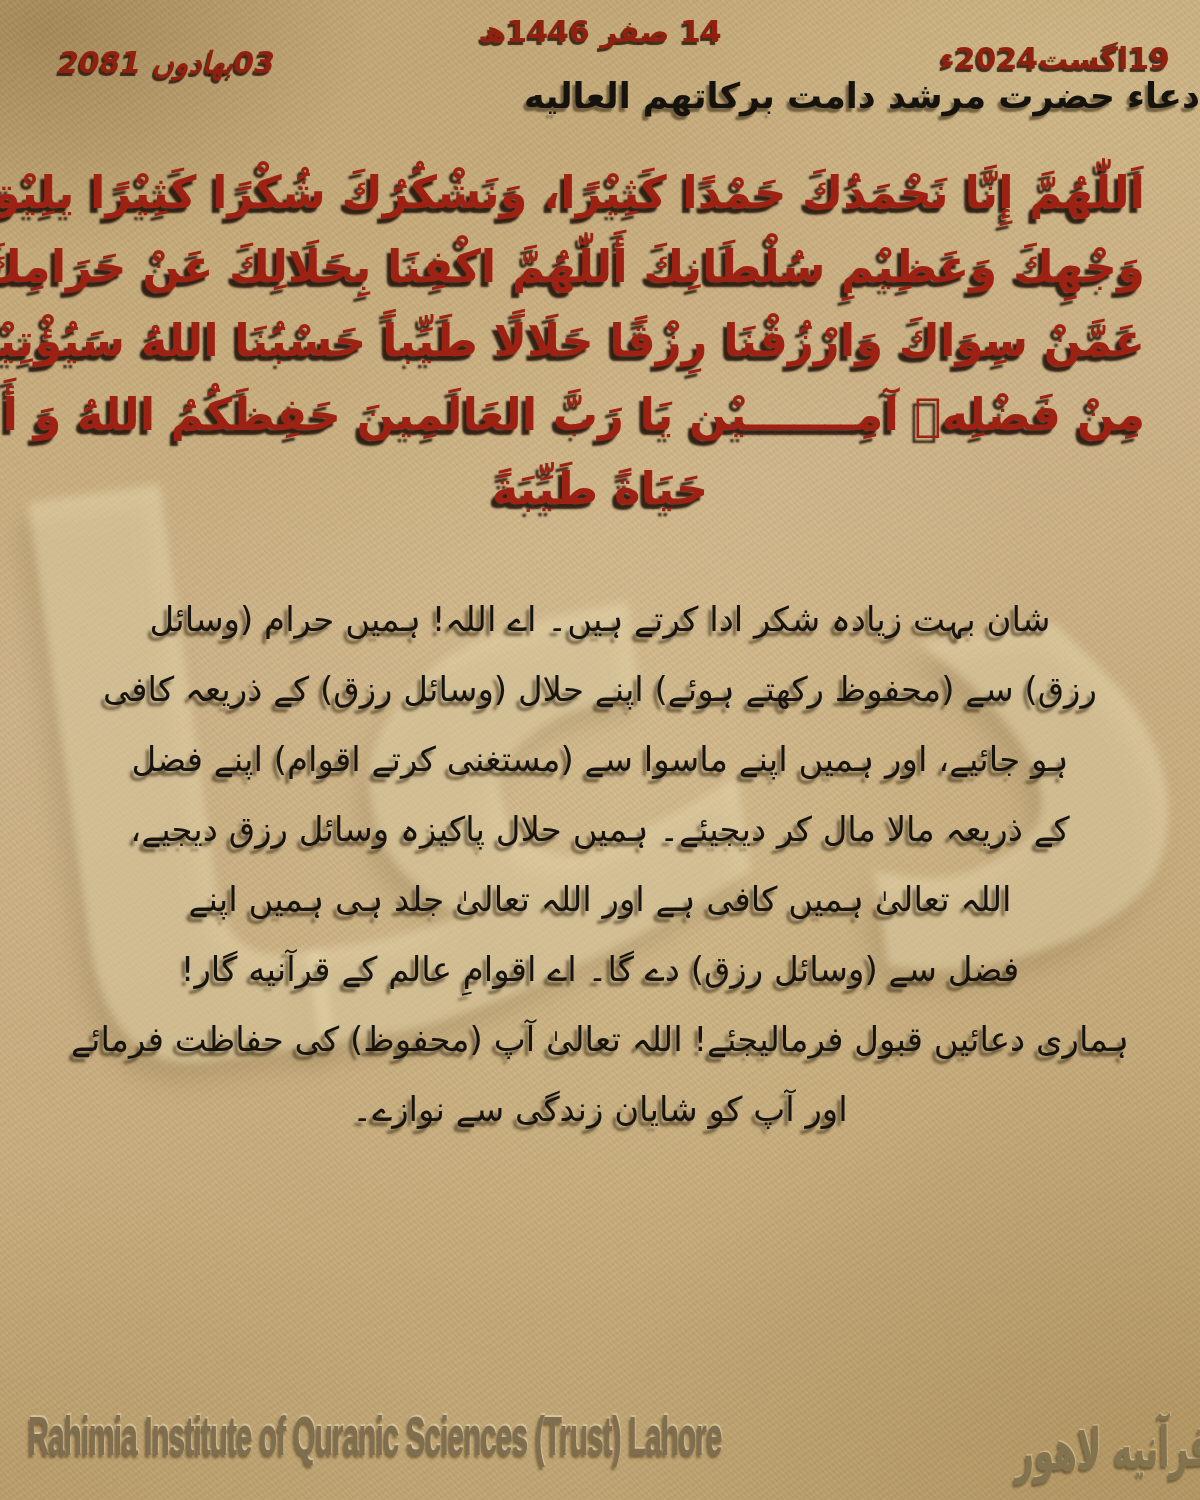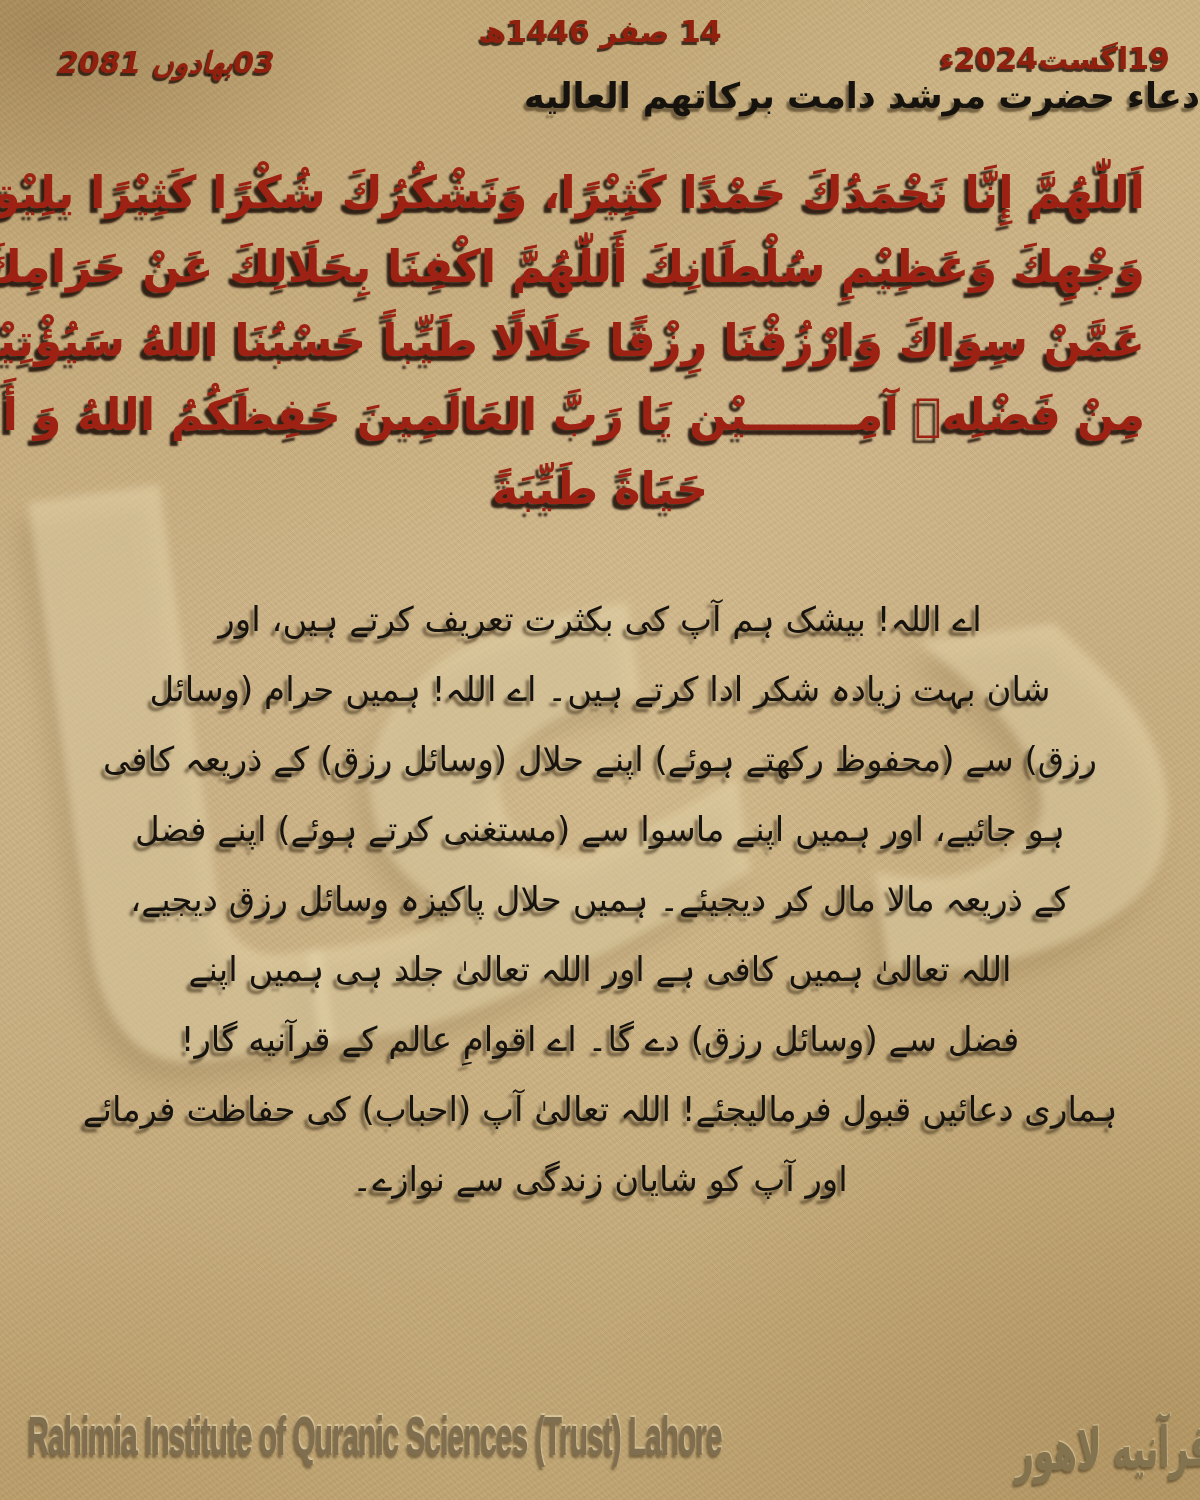--- a/index.html
+++ b/index.html
@@ -141,28 +141,27 @@
 
   <div class="layer prayer" lang="ar">
     <div class="prayer-line">اَللّٰهُمَّ إِنَّا نَحْمَدُكَ حَمْدًا كَثِيْرًا، وَنَشْكُرُكَ شُكْرًا كَثِيْرًا يلِيْقُ بِجَلَالِ</div>
     <div class="prayer-line">وَجْهِكَ وَعَظِيْمِ سُلْطَانِكَ أَللّٰهُمَّ اكْفِنَا بِحَلَالِكَ عَنْ حَرَامِكَ، وَأَغْنِنَا بِفَضْلِكَ</div>
     <div class="prayer-line">عَمَّنْ سِوَاكَ وَارْزُقْنَا رِزْقًا حَلَالًا طَيِّباً حَسْبُنَا اللهُ سَيُؤْتِيْنَا اللهُ</div>
     <div class="prayer-line">مِنْ فَضْلِهٖ آمِـــــــيْن يَا رَبَّ العَالَمِينَ حَفِظَكُمُ اللهُ وَ أَحْيَاكُمْ</div>
     <div class="prayer-line">حَيَاةً طَيِّبَةً</div>
   </div>
 
   <div class="layer translation" lang="ur">
-    <div class="urdu-line">اے اللہ! بیشک ہم آپ کی بکثرت تعریف کرتے ہیں، اور</div>
     <div class="urdu-line">شان بہت زیادہ شکر ادا کرتے ہیں۔ اے اللہ! ہمیں حرام (وسائل</div>
     <div class="urdu-line">رزق) سے (محفوظ رکھتے ہوئے) اپنے حلال (وسائل رزق) کے ذریعہ کافی</div>
-    <div class="urdu-line">ہو جائیے، اور ہمیں اپنے ماسوا سے (مستغنی کرتے ہوئے) اپنے فضل</div>
+    <div class="urdu-line">ہو جائیے، اور ہمیں اپنے ماسوا سے (مستغنی کرتے اقوام) اپنے فضل</div>
     <div class="urdu-line">کے ذریعہ مالا مال کر دیجیئے۔ ہمیں حلال پاکیزہ وسائل رزق دیجیے،</div>
     <div class="urdu-line">اللہ تعالیٰ ہمیں کافی ہے اور اللہ تعالیٰ جلد ہی ہمیں اپنے</div>
     <div class="urdu-line">فضل سے (وسائل رزق) دے گا۔ اے اقوامِ عالم کے قرآنيه گار!</div>
-    <div class="urdu-line">ہماری دعائیں قبول فرمالیجئے! اللہ تعالیٰ آپ (احباب) کی حفاظت فرمائے</div>
+    <div class="urdu-line">ہماری دعائیں قبول فرمالیجئے! اللہ تعالیٰ آپ (محفوظ) کی حفاظت فرمائے</div>
     <div class="urdu-line">اور آپ کو شایان زندگی سے نوازے۔</div>
   </div>
 
   <div class="footer">
     <span class="footer-english">Rahimia Institute of Quranic Sciences (Trust) Lahore</span>
     <span class="footer-calligraphy" lang="ar">اداره رحيميه علوم قرآنيه لاهور</span>
   </div>
 
 </div>
 

